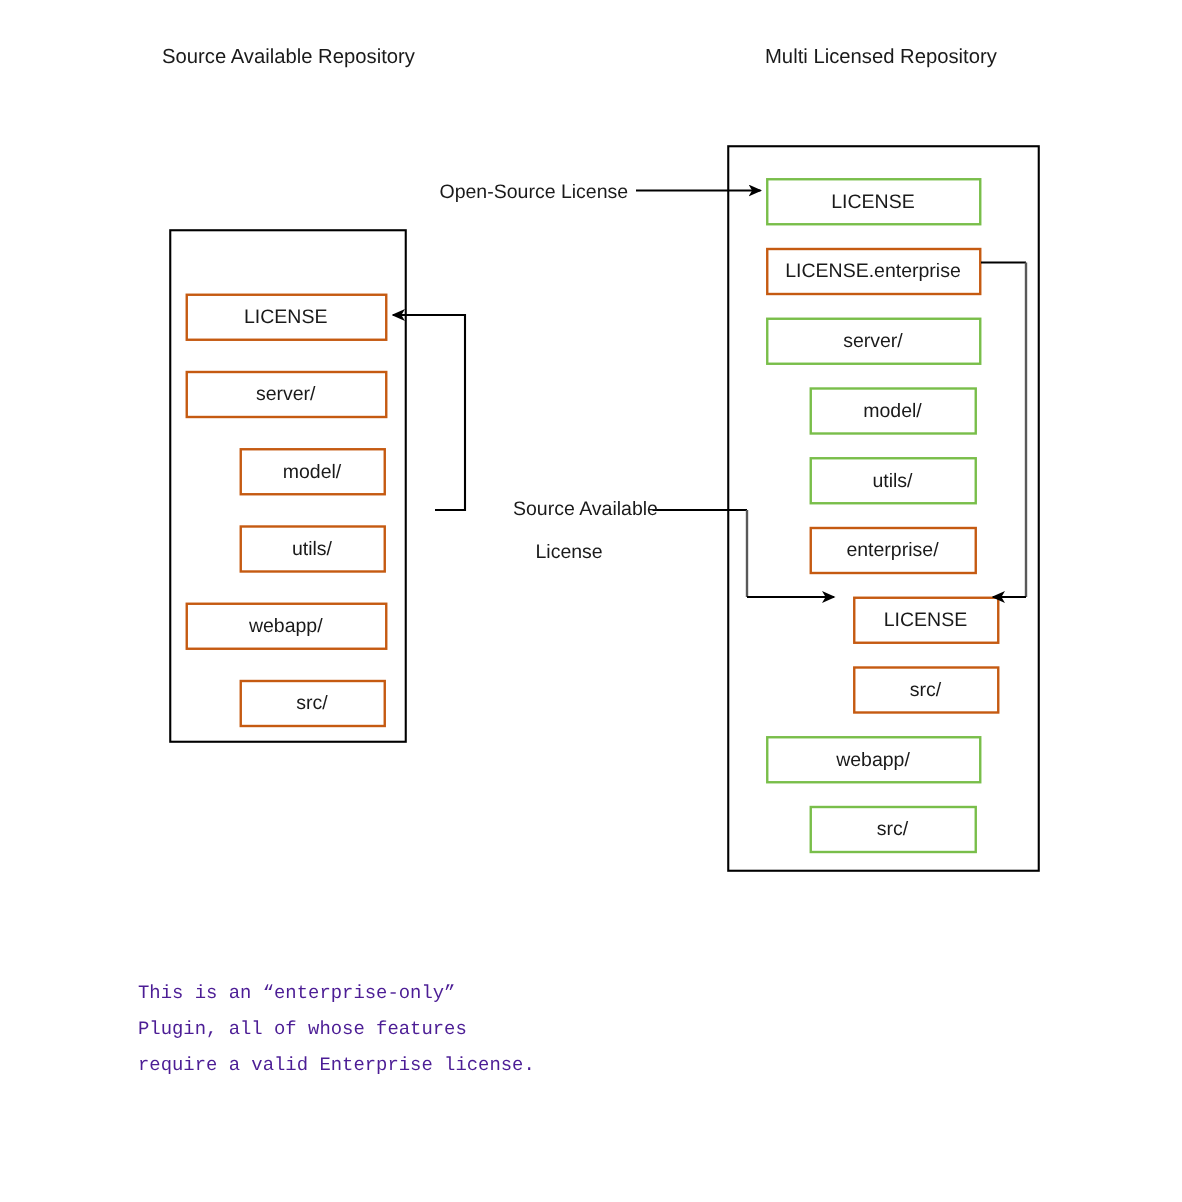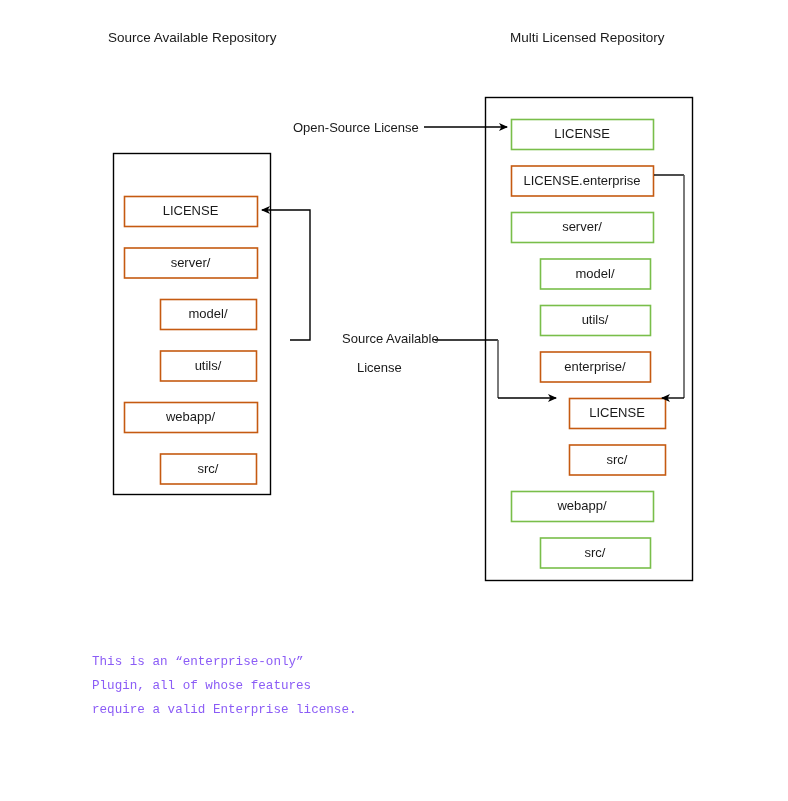--- a/index.html
+++ b/index.html
@@ -62,21 +62,21 @@
   .connector-grey {
     fill: none;
     stroke: #595959;
     stroke-width: 1.6;
   }
   .caption {
     position: absolute;
     font-family: "Liberation Mono", monospace;
     font-size: 12.6px;
     line-height: 24px;
-    color: #8b5cf6;
+    color: #4c1d95;
     white-space: pre-wrap;
   }
   #caption-left {
     left: 92px;
     top: 650px;
     width: 310px;
   }
   #caption-right {
     left: 427px;
     top: 650px;

